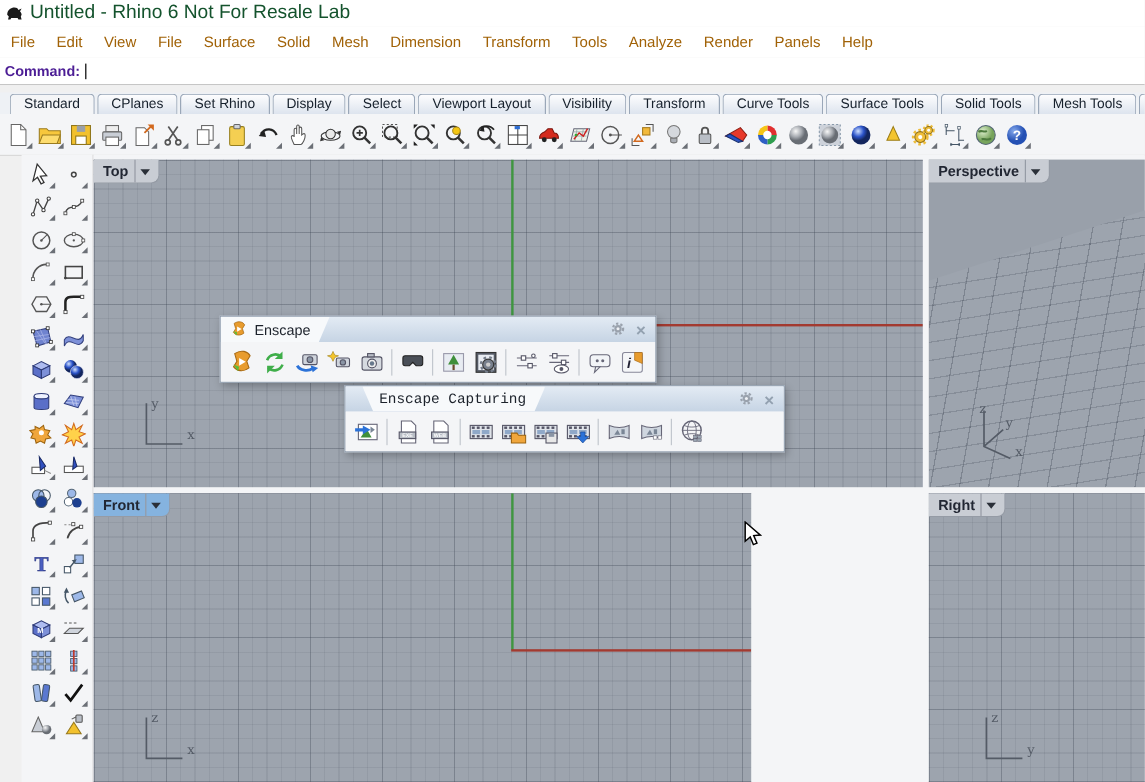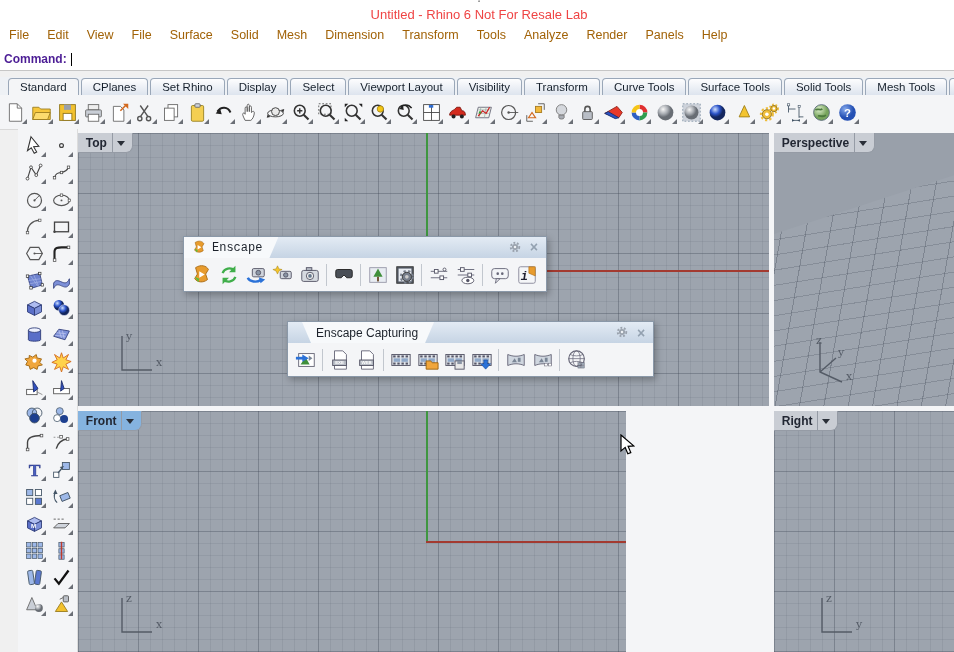--- a/index.html
+++ b/index.html
@@ -1,19 +1,19 @@
 <!DOCTYPE html>
 <html><head>
 <meta charset="utf-8">
 <style>
   html,body{margin:0;padding:0;width:954px;height:652px;overflow:hidden;
     font-family:"Liberation Sans",sans-serif;background:#f0f0f0;position:relative;}
   
   .titlebar{height:22px;display:flex;align-items:center;gap:5px;padding-left:4px;
-    background:#fff;font-size:13px;color:#ef4444;flex-direction:column;}
+    background:#fff;font-size:16px;color:#14532d;}
   .menubar{height:26px;display:flex;align-items:center;background:#fff;font-size:12.5px;color:#a16207;}
   .menu-item{padding:3px 9px;cursor:default;white-space:nowrap;}
   .commandbar{height:22px;background:#fff;border-bottom:1px solid #c6c6c6;
     display:flex;align-items:center;font-size:12px;padding-left:4px;}
   .cmd-label{font-weight:bold;color:#4c1d95;}
   .caret{width:1px;height:13px;background:#000;margin-left:4px;}
   .gapstrip{height:6px;background:#f0f0f0;}
   .tabbar{height:18px;display:flex;align-items:flex-end;background:#eef1f5;
     padding-left:8px;gap:2px;overflow:hidden;}
   .tab{height:16px;line-height:16px;padding:0 11px;font-size:11.5px;white-space:nowrap;
@@ -58,28 +58,28 @@
     padding:0 4px;border-left:1px solid #959ba5;}
   .dd-arrow{width:0;height:0;border:4px solid transparent;border-top:5px solid #2a2f38;margin-top:5px;}
   .axis-green{position:absolute;width:2px;background:#3f9640;z-index:1;}
   .axis-red{position:absolute;height:2px;background:#a33a30;z-index:1;}
   .axis-ind{position:absolute;z-index:2;}
   .axis-ind text{fill:#545b66;font-size:11px;font-family:"DejaVu Serif",serif;}
   .axis-ind path,.axis-ind line{stroke:#545b66;stroke-width:1.4;fill:none;}
   
   .float{position:absolute;z-index:6;border:1px solid #8a98a8;background:#eef1f5;
     box-shadow:2px 3px 7px rgba(0,0,0,.28);}
-  .enscape-tb{left:183px;top:236px;width:362px;font-family:Liberation Mono, monospace;}
+  .enscape-tb{left:183px;top:263px;width:362px;}
   .capture-tb{left:287px;top:321px;width:365px;}
   .ft-title{height:21px;display:flex;align-items:center;
     background:linear-gradient(#e3ebf4,#c6d4e4);}
   .ft-tab{height:21px;display:flex;align-items:center;gap:5px;background:#f7f9fb;
     padding:0 16px 0 8px;font-size:12px;color:#1c222b;
     clip-path:polygon(0 0,100% 0,calc(100% - 9px) 100%,0 100%);}
-  .capture-tb .ft-tab{margin-left:14px;clip-path:polygon(0 0,100% 0,calc(100% - 9px) 100%,9px 100%);padding-left:14px;}
+  .capture-tb .ft-tab{margin-left:14px;clip-path:polygon(0 0,100% 0,calc(100% - 9px) 100%,9px 100%);padding-left:14px;font-family:Liberation Mono, monospace;}
   .ft-tab svg{width:15px;height:15px;}
   .ft-gear{margin-left:auto;width:18px;height:18px;display:inline-flex;}
   .ft-gear svg{width:16px;height:16px;}
   .ft-close{width:18px;height:16px;display:inline-flex;align-items:center;justify-content:center;
     color:#93a1b0;font-size:14px;font-weight:bold;margin-right:3px;}
   .ft-close::before{content:"\00d7";}
   .ft-body{display:flex;align-items:center;height:33px;padding:0 4px;background:#f4f5f7;}
   .ft-body .tbtn{width:27px;height:27px;}
   .ft-body .tbtn svg{width:22px;height:22px;}
   .vsep{width:1px;height:22px;background:#c2c7ce;margin:0 3px;flex:0 0 auto;}

